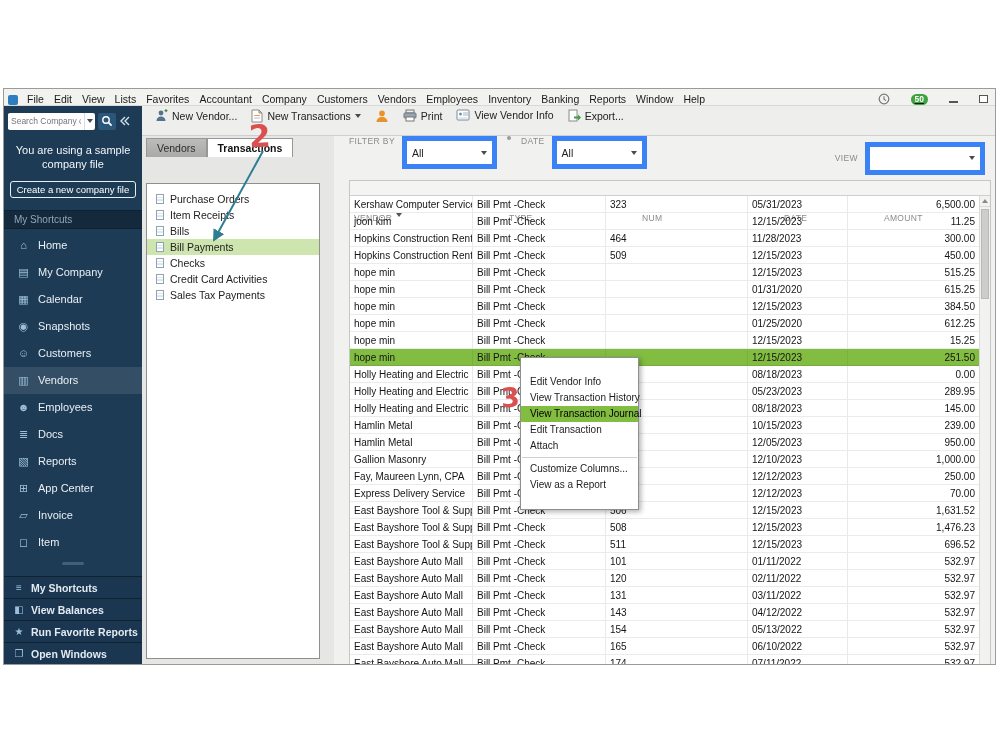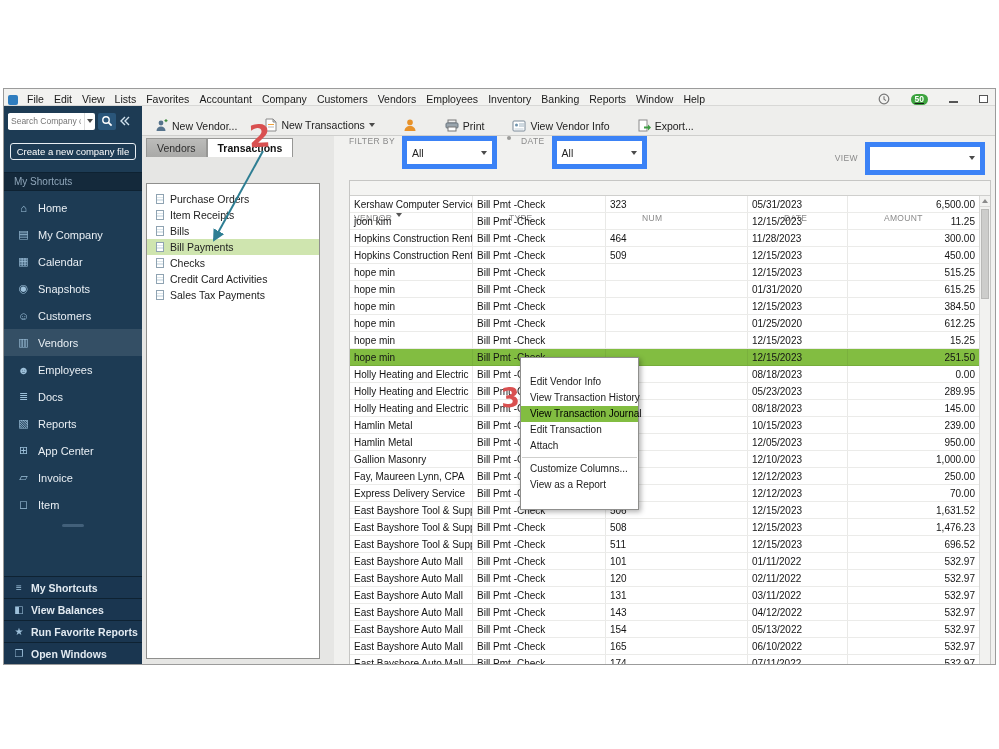--- a/index.html
+++ b/index.html
@@ -24,22 +24,22 @@
   .win-restore { width: 9px; height: 8px; border: 1px solid #555; background: #fff; }
   
   .topbar { display: flex; height: 30px; }
   .search-zone { width: 138px; background: #1d3b54; display: flex; align-items: center; padding: 0 4px; gap: 3px; flex: none; }
   .search-wrap { display: flex; align-items: center; background: #fff; border-radius: 2px; height: 17px; overflow: hidden; }
   .search-input { border: 0; outline: none; width: 76px; height: 15px; font-size: 8.5px; padding: 0 3px; color: #444;
     font-family: "Liberation Sans", sans-serif; }
   .search-caret { width: 11px; height: 100%; display: flex; align-items: center; justify-content: center; border-left: 1px solid #ddd; }
   .search-btn { width: 18px; height: 17px; background: #2a567a; border-radius: 2px; display: flex; align-items: center; justify-content: center; flex: none; }
   .collapse-btn { margin-left: 1px; display: flex; }
-  .toolbar { flex: 1; background: #eeeeec; border-bottom: 1px solid #cfcfcd; display: flex; align-items: flex-end;
-    gap: 14px; padding: 0 6px; font-size: 10.5px; color: #222; }
+  .toolbar { flex: 1; background: #eeeeec; border-bottom: 1px solid #cfcfcd; display: flex; align-items: flex-start;
+    gap: 0; padding: 0 6px; font-size: 10.5px; color: #222; }
   .tb-btn { display: flex; align-items: center; gap: 4px; padding: 3px 7px; white-space: nowrap; }
   .caret { width: 0; height: 0; border-left: 3.5px solid transparent; border-right: 3.5px solid transparent; border-top: 4px solid #4a4a4a; }
   
   .bodyrow { position: absolute; top: 47px; left: 0; right: 0; bottom: 0; display: flex; }
   
   .sidebar { width: 138px; background: #1d3b54; color: #fff; flex: none; display: flex; flex-direction: column; overflow: hidden; }
   .notice { font-size: 11px; text-align: center; padding: 7px 9px 2px; line-height: 1.3; color: #f2f6fa; }
   .create-btn { margin: 7px auto 12px; border: 1px solid #e8eef3; border-radius: 3px; background: transparent;
     color: #fff; font-size: 9.5px; padding: 2px 6px; display: block; font-family: "Liberation Sans", sans-serif; }
   .side-header { background: #14293b; color: #8fa6ba; font-size: 10px; padding: 3px 10px;
@@ -227,20 +227,21 @@
             </svg>
         </span>
         <span>Export...</span>
       </div>
     </div>
   </div>
 
   <div class="bodyrow">
 
     <div class="sidebar">
+      <div class="notice">You are using a sample company file</div>
       <button class="create-btn">Create a new company file</button>
       <div class="side-header">My Shortcuts</div>
       <div class="side-nav">
           <div class="side-item">
             <span class="side-icon">⌂</span>
             <span>Home</span>
           </div>
           <div class="side-item">
             <span class="side-icon">▤</span>
             <span>My Company</span>

